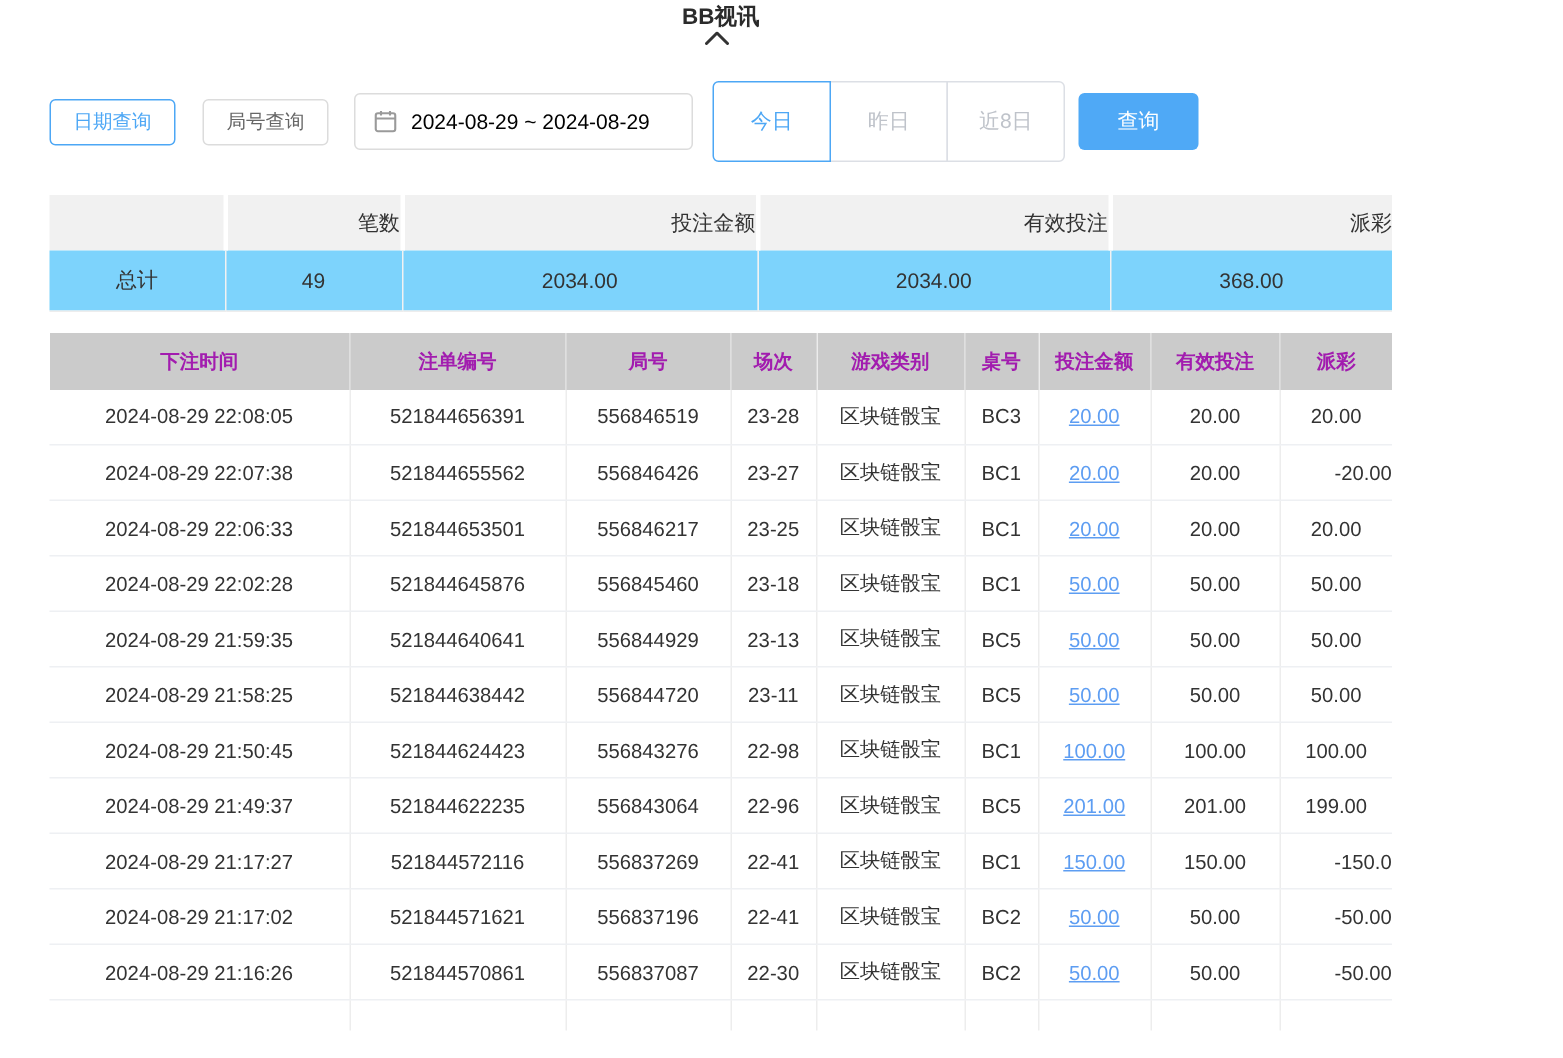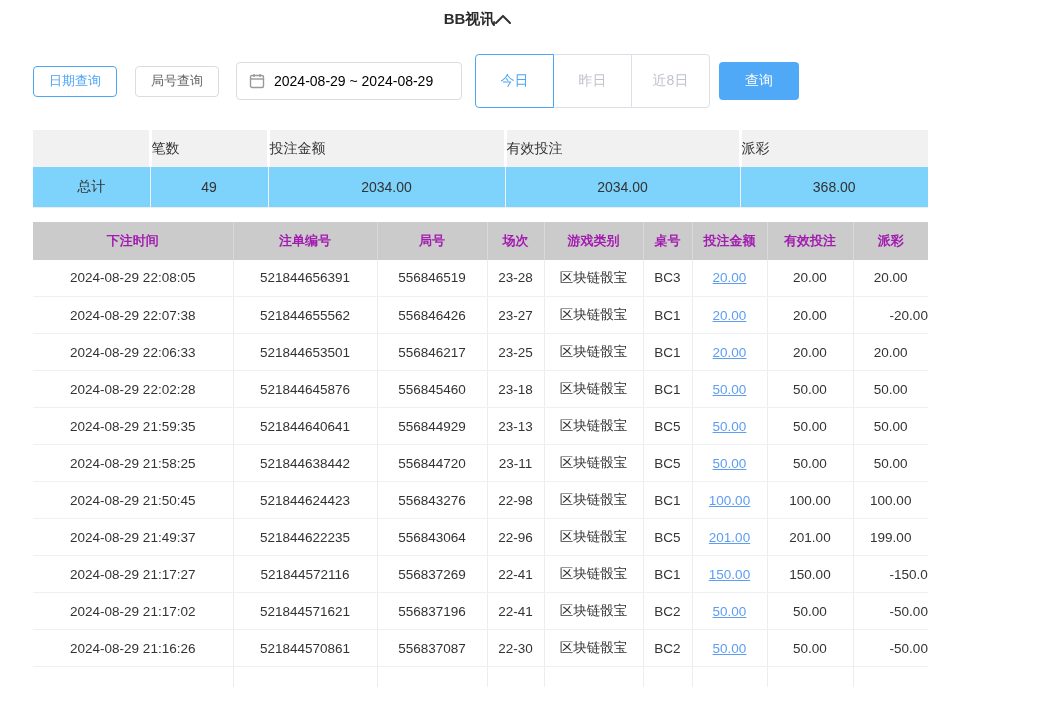--- a/index.html
+++ b/index.html
@@ -8,22 +8,23 @@
     overflow: hidden;
     background: #ffffff;
     font-family: "Liberation Sans", "DejaVu Sans", sans-serif;
     color: #333;
   }
   .page { padding: 8px 0 0 33px; width: 962px; }
 
   
   .panel-header {
     width: 895px;
-    display: flex; align-items: center; justify-content: center;
+    display: flex; align-items: center; justify-content: flex-end;
     height: 22px;
+    flex-direction: column;
   }
   .panel-title { font-size: 15px; font-weight: bold; color: #2b2b2b; }
   .collapse-btn { cursor: pointer; display: flex; align-items: center; padding-right: 6px; }
 
   
   .filter-bar {
     margin-top: 24px;
     display: flex; align-items: center;
     width: 895px;
   }
@@ -76,21 +77,21 @@
     font-size: 14px;
   }
   .summary-table col.s1 { width: 117px; }
   .summary-table col.s2 { width: 118px; }
   .summary-table col.s3 { width: 237px; }
   .summary-table col.s4 { width: 235px; }
   .summary-table col.s5 { width: 188px; }
   .summary-table th {
     background: #f1f1f1; color: #333;
     font-weight: normal; font-size: 14px;
-    height: 37px; text-align: left;
+    height: 37px; text-align: right;
     border-right: 3px solid #fff;
   }
   .summary-table th:last-child { border-right: none; }
   .summary-table td {
     height: 40px; text-align: center;
     border-bottom: 1px solid #ededed;
     border-right: 1px solid #f2f2f2;
     background: #7dd3fc;
   }
   .summary-table td:last-child { border-right: none; }

